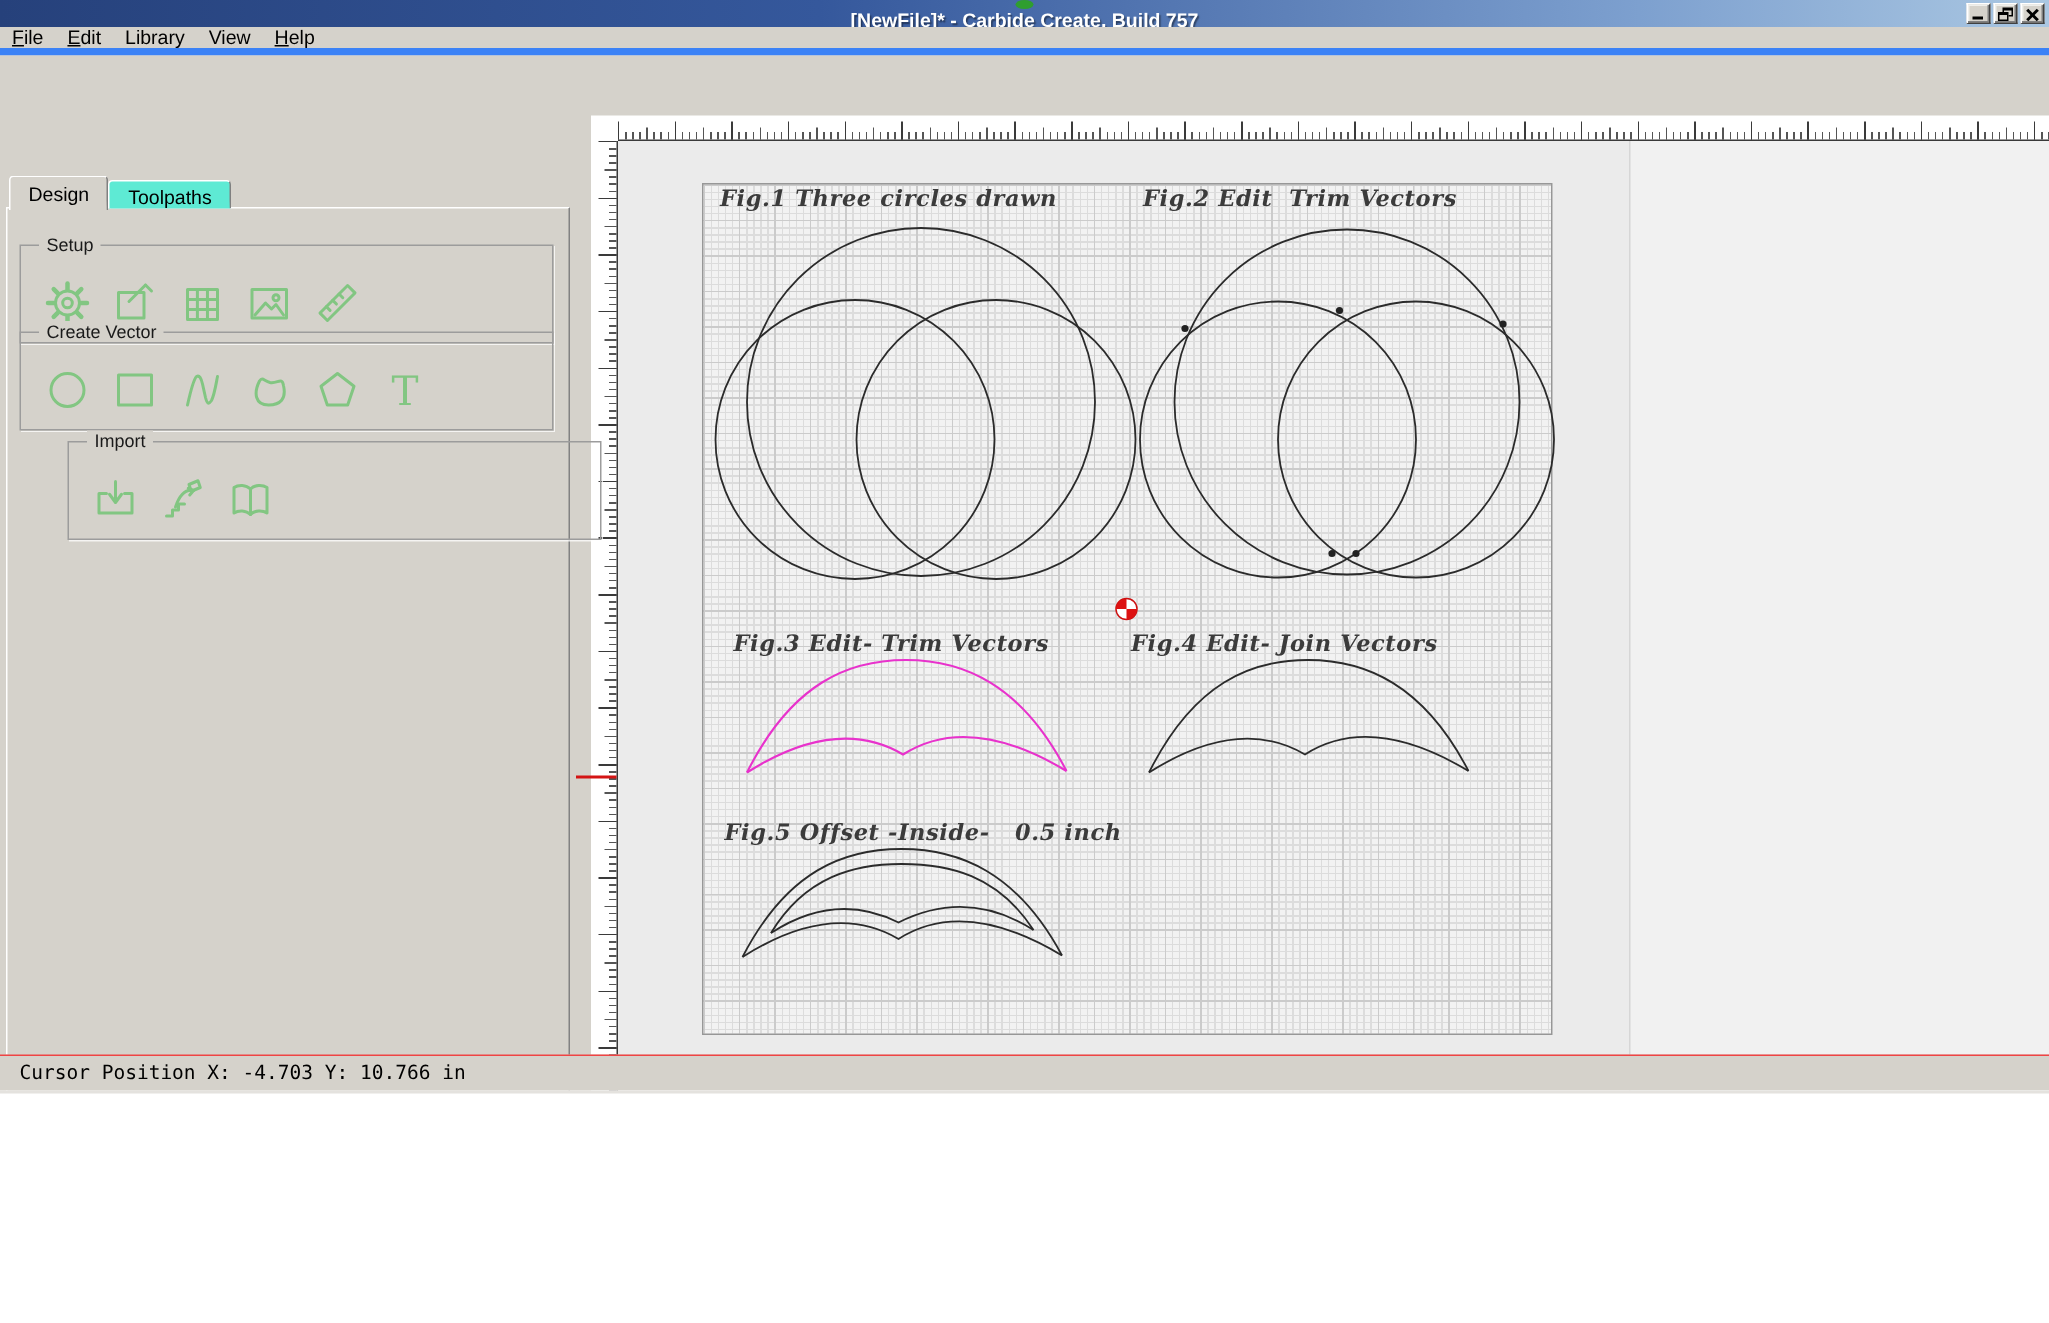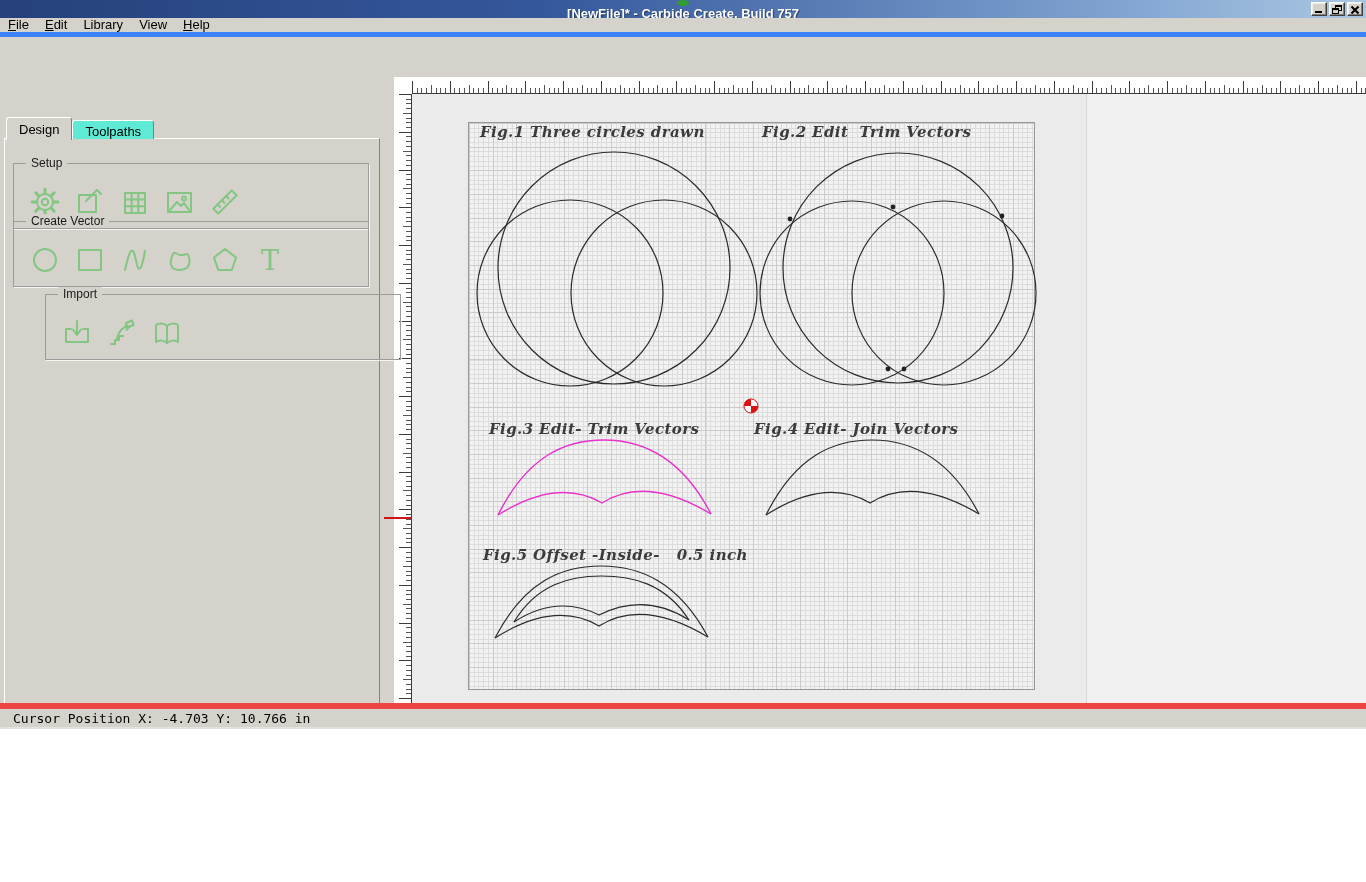--- a/index.html
+++ b/index.html
@@ -88,21 +88,21 @@
     font-size:12px; color:#1a1a1a; padding:0 5px; }
   .g-setup  { top:24px; }
   .g-vector { top:82px; }
   .g-import { top:155px;margin-left:32px; }
   .iconrow { position:absolute; left:12px; top:18px; display:flex; gap:7px; }
   .iconbtn { width:38px; height:40px; display:flex; align-items:center; justify-content:center; }
   .iconbtn svg { stroke:#82c682; fill:none; stroke-width:2; stroke-linecap:round; stroke-linejoin:round; }
 
   
   .statusbar { position:absolute; left:0; top:703px; width:1366px; height:24px;
-    background:#d5d2cb; border-top:6px solid #ef4444; display:flex; align-items:center; }
+    background:#d5d2cb; border-top:1px solid #ef4444; display:flex; align-items:center; }
   .status-text { font:13px "DejaVu Sans Mono", monospace; color:#000; margin-left:13px; white-space:pre; }
   .below { position:absolute; left:0; top:727px; width:1366px; height:155px;
     background:#fff; border-top:2px solid #e4e2de; }
 </style>
 </head>
 <body>
 
 <div class="app">
 
   <div class="titlebar">

